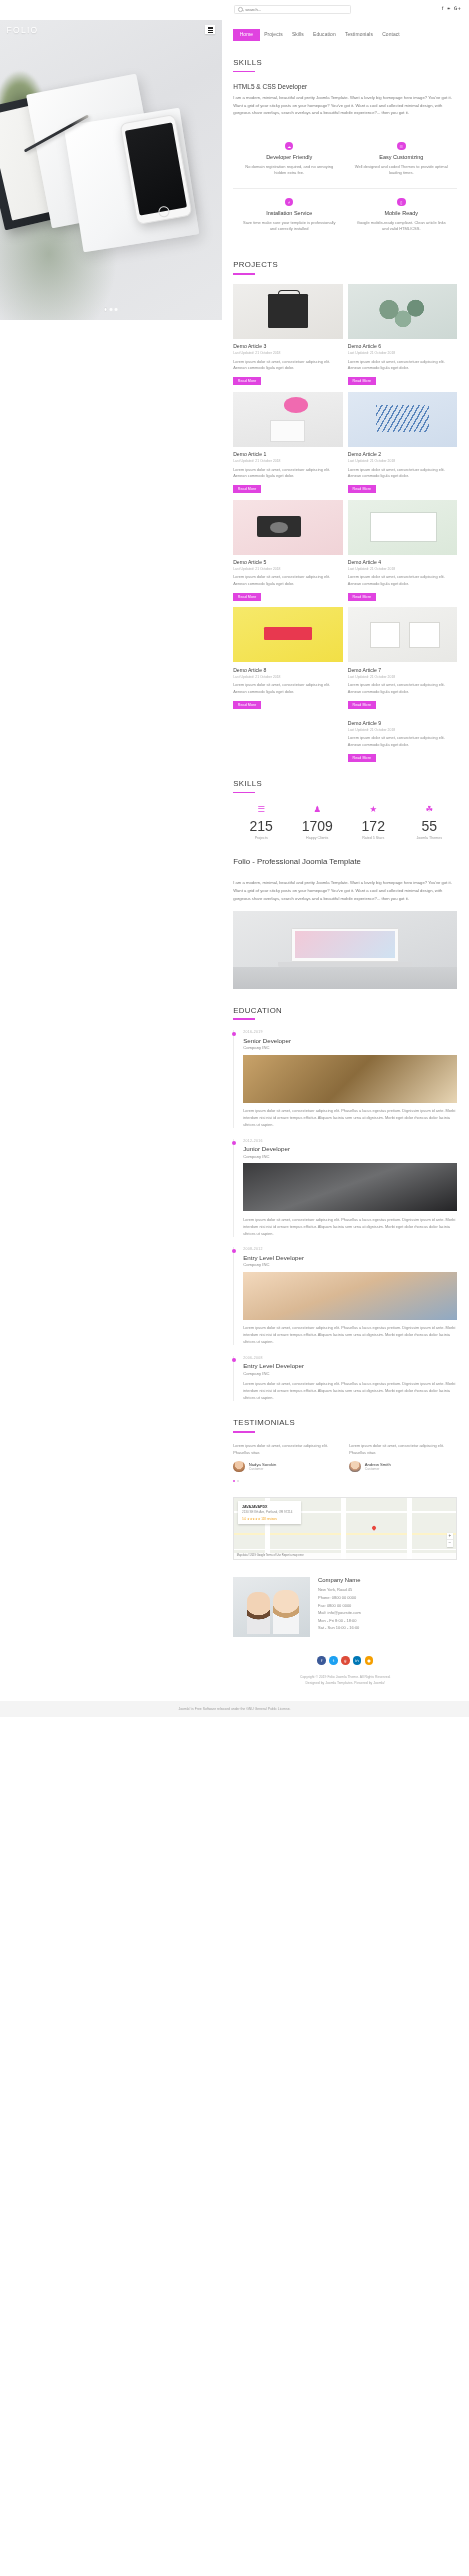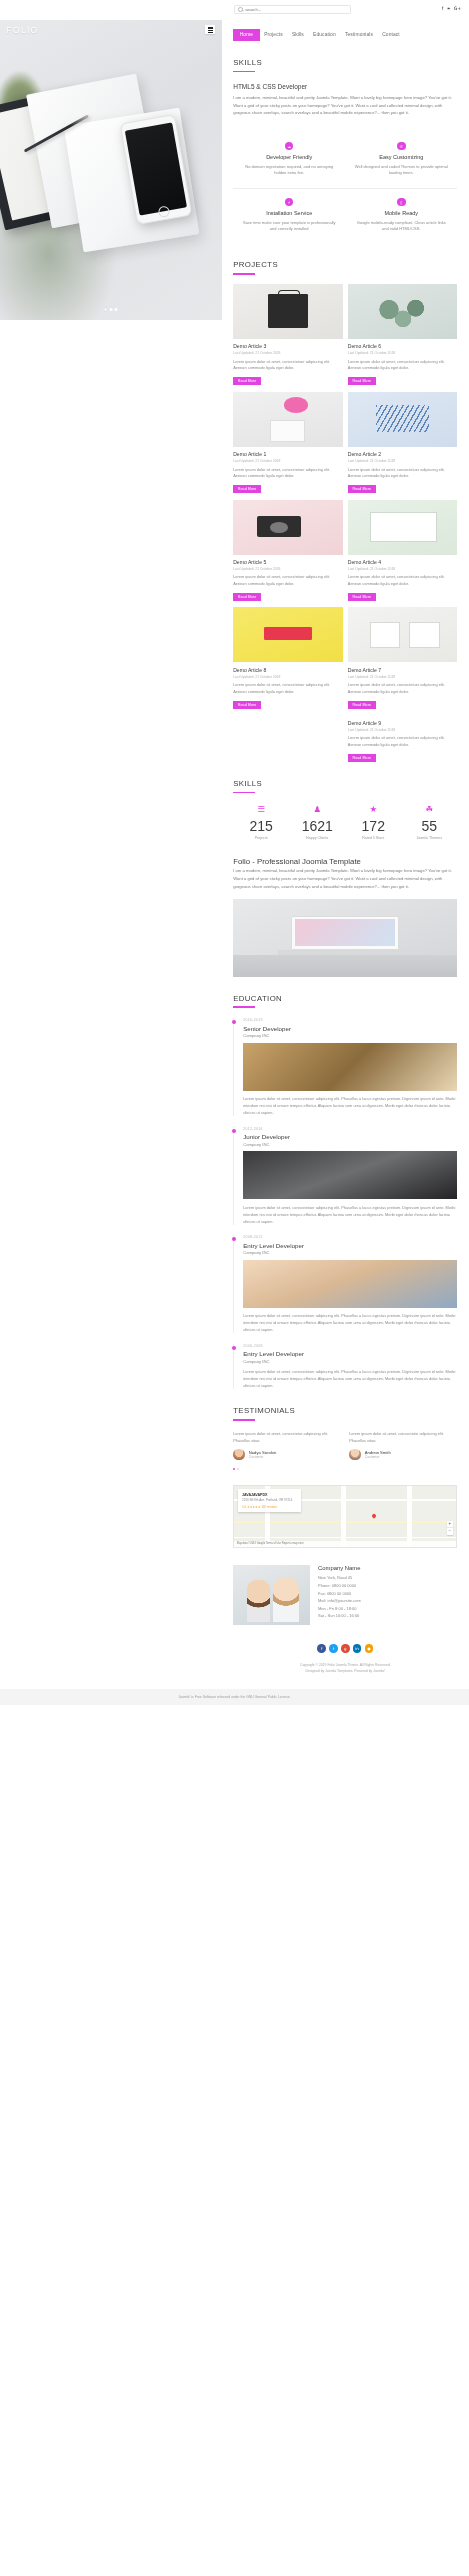--- a/index.html
+++ b/index.html
@@ -428,38 +428,38 @@
         <div class="sec-rule"></div>
 
         <div class="skills-grid">
           <div class="skill">
             <div class="sico">☰</div>
             <div class="num">215</div>
             <div class="lbl">Projects</div>
           </div>
           <div class="skill">
             <div class="sico">♟</div>
-            <div class="num">1621</div>
+            <div class="num">1709</div>
             <div class="lbl">Happy Clients</div>
           </div>
           <div class="skill">
             <div class="sico">★</div>
             <div class="num">172</div>
             <div class="lbl">Rated 5 Stars</div>
           </div>
           <div class="skill">
             <div class="sico">☘</div>
             <div class="num">55</div>
             <div class="lbl">Joomla Themes</div>
           </div>
         </div>
       </section>
 
       <section class="sec">
-        <h3 style="font-size:7.8px;font-weight:400;color:#3c3c3c;margin-bottom:1px;">Folio - Professional Joomla Template</h3>
+        <h3 style="font-size:7.8px;font-weight:400;color:#3c3c3c;margin-bottom:13px;">Folio - Professional Joomla Template</h3>
         <p class="body-text">I am a modern, minimal, beautiful and pretty Joomla Template. Want a lovely big homepage hero image? You've got it. Want a grid of your sticky posts on your homepage? You've got it. Want a cool and collected minimal design, with gorgeous share overlays, search overlays and a beautiful mobile experience?... then you got it.</p>
         <div class="folio-img">
           <div class="desk2"></div>
           <div class="lap"></div>
           <div class="base"></div>
         </div>
       </section>
 
       <section class="sec">
         <h2 class="sec-title">EDUCATION</h2>

